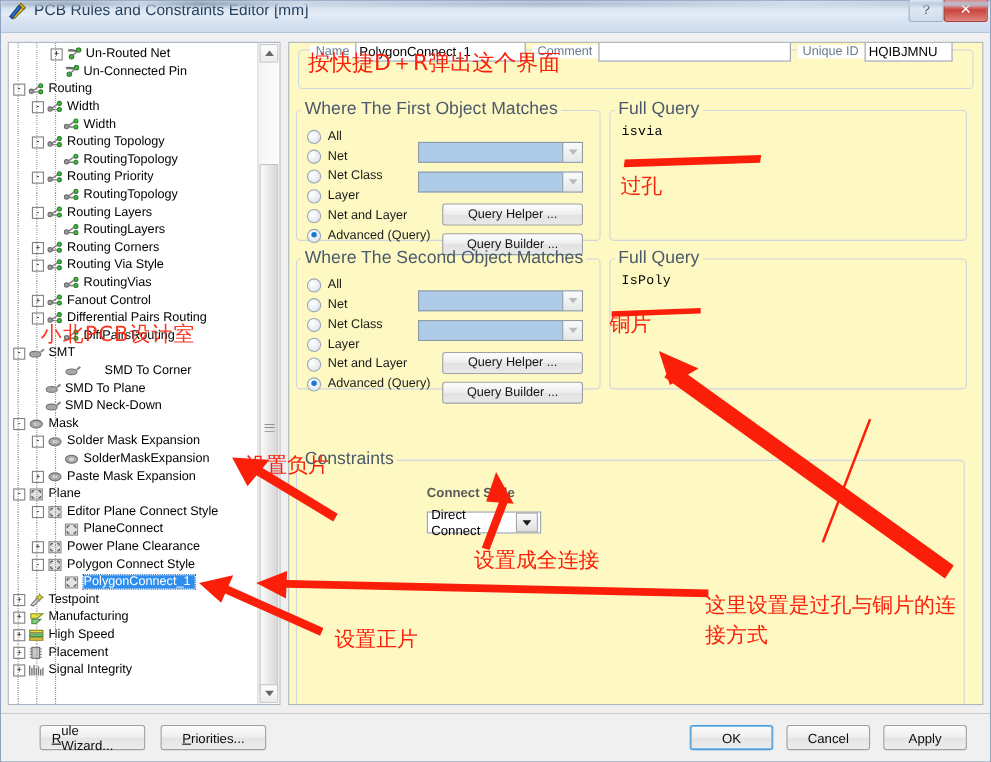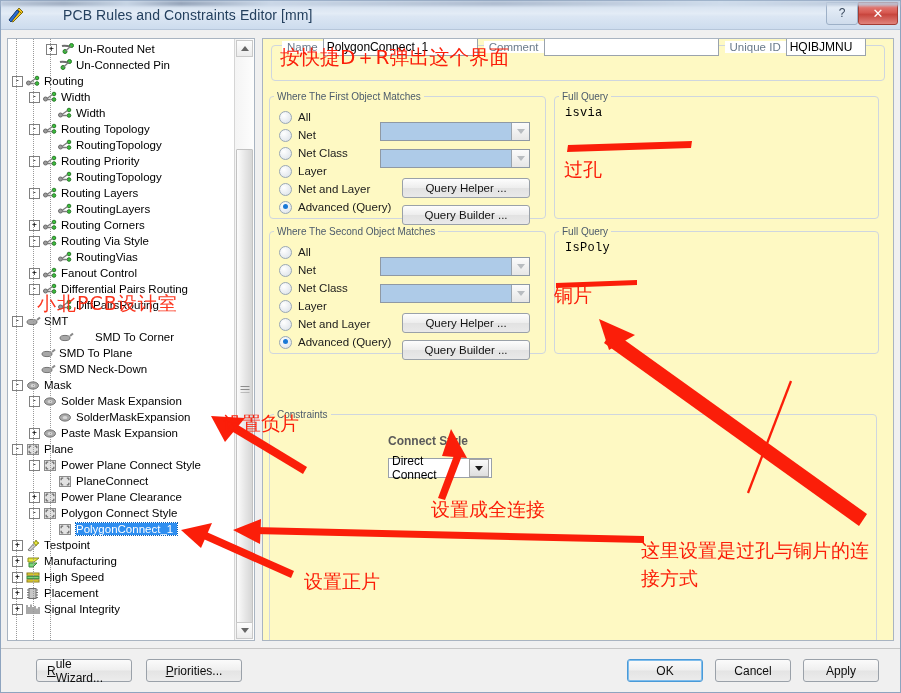--- a/index.html
+++ b/index.html
@@ -17,25 +17,24 @@
     position:absolute;inset:0;
     background:linear-gradient(to bottom,#e8eef6 0%,#dbe5f1 100%);
     border:1px solid #8ea4bf;
     box-sizing:border-box;
     display:flex;flex-direction:column;
   }
   
   #titlebar{
     height:28px;
     background:linear-gradient(to bottom,#cfdcec 0%,#e3ecf6 45%,#dbe6f3 55%,#cddcee 100%);
-    display:flex;align-items:center;
+    display:flex;
     position:relative;
     border-bottom:1px solid #b6c6da;
     flex:0 0 auto;
-    gap:32px;
   }
   #titlebar .blur-top{
     position:absolute;left:0;right:0;top:0;height:5px;
     background:linear-gradient(to right,#b9c6d8 0%,#9aa8bc 7%,#c4d2e2 14%,#8d9cb2 20%,#c9d6e6 30%,#aab8cc 55%,#cfdceb 80%,#b5c3d6 100%);
     filter:blur(1px);
     opacity:.85;
   }
   #app-icon{
     width:18px;height:18px;margin-left:6px;margin-right:6px;
     position:relative;flex:0 0 auto;
@@ -133,21 +132,21 @@
     position:relative;
     box-sizing:border-box;
     margin-bottom:7px;
     padding:6px 8px;
     overflow:hidden;
   }
   fieldset{
     border:1px solid #cfd6df;border-radius:4px;margin:0;padding:0;
     position:relative;box-sizing:border-box;background:transparent;
   }
-  legend{font-size:10px;color:#4b5a6b;padding:0 3px;margin-left:4px;}
+  legend{font-size:16px;color:#4b5a6b;padding:0 3px;margin-left:4px;}
   
   #hdr{height:36px;margin-bottom:4px;}
   #hdr-row{position:absolute;left:0;top:-9px;display:flex;align-items:center;gap:0;width:100%;padding-left:10px;box-sizing:border-box;}
   .fl{font-size:11.5px;color:#6b7b8c;padding:0 5px;background:#fff;}
   .tbox{
     border:1px solid #9aa3ad;background:#fff;height:19px;
     font-size:12px;color:#000;padding:0 3px;box-sizing:border-box;
     display:flex;align-items:center;overflow:hidden;
   }
   #name-box{width:155px;}
@@ -508,21 +507,21 @@
                 <path d="M3.2,3.2 h2 M3.2,3.2 v2 M10.8,3.2 h-2 M10.8,3.2 v2 M3.2,9.8 h2 M3.2,9.8 v-2 M10.8,9.8 h-2 M10.8,9.8 v-2" stroke="#6a6a6a" stroke-width="1.3" fill="none"></path>
               </svg></span>
             <span class="lbl">Plane</span>
           </div>
           <div class="tnode" style="padding-left: 21px;">
             <span class="exp">-</span>
             <span class="ico"><svg width="15" height="13" viewBox="0 0 15 13">
                 <rect x="1.5" y="1.5" width="11" height="10" fill="#e2e2e2" stroke="#8c8c8c"></rect>
                 <path d="M3.2,3.2 h2 M3.2,3.2 v2 M10.8,3.2 h-2 M10.8,3.2 v2 M3.2,9.8 h2 M3.2,9.8 v-2 M10.8,9.8 h-2 M10.8,9.8 v-2" stroke="#6a6a6a" stroke-width="1.3" fill="none"></path>
               </svg></span>
-            <span class="lbl">Power Plane Connect Style</span>
+            <span class="lbl">Editor Plane Connect Style</span>
           </div>
           <div class="tnode" style="padding-left: 38px;">
             <span class="exp none"></span>
             <span class="ico"><svg width="15" height="13" viewBox="0 0 15 13">
                 <rect x="1.5" y="1.5" width="11" height="10" fill="#e2e2e2" stroke="#8c8c8c"></rect>
                 <path d="M3.2,3.2 h2 M3.2,3.2 v2 M10.8,3.2 h-2 M10.8,3.2 v2 M3.2,9.8 h2 M3.2,9.8 v-2 M10.8,9.8 h-2 M10.8,9.8 v-2" stroke="#6a6a6a" stroke-width="1.3" fill="none"></path>
               </svg></span>
             <span class="lbl">PlaneConnect</span>
           </div>
           <div class="tnode" style="padding-left: 21px;">

